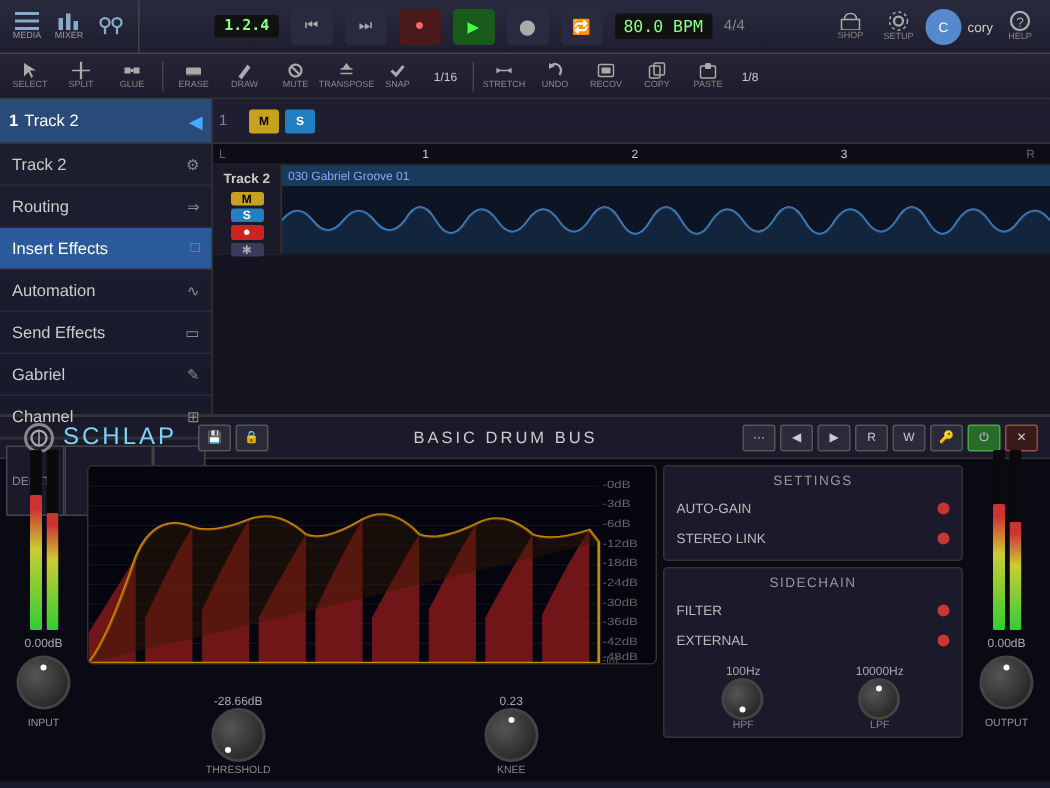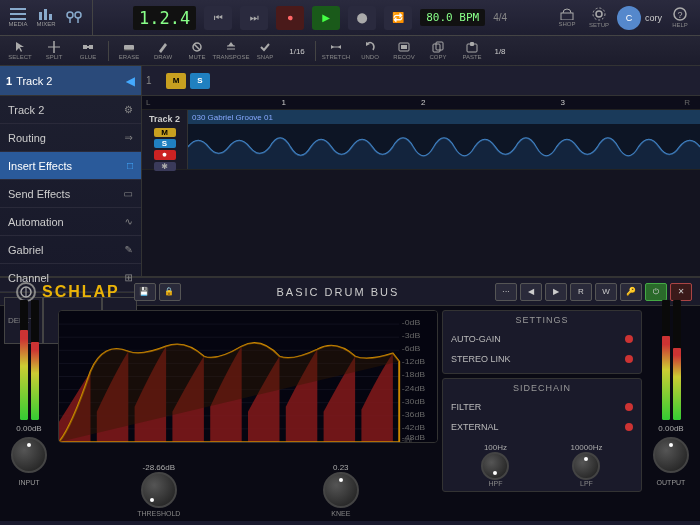--- a/index.html
+++ b/index.html
@@ -44,24 +44,25 @@
       background: #111;
       color: #88ff88;
       font-size: 11px;
       padding: 2px 6px;
       border-radius: 2px;
       font-family: monospace;
     }
     .time-display {
       background: #111;
       color: #88ff88;
-      font-size: 17px;
+      font-size: 10px;
       padding: 2px 6px;
       border-radius: 2px;
       font-family: monospace;
+      font-weight: bold;
     }
 
     
     .second-toolbar {
       height: 30px;
       background: linear-gradient(to bottom, #252535, #1c1c2c);
       display: flex;
       align-items: center;
       border-bottom: 1px solid #333;
       padding: 0 4px;
@@ -381,23 +382,23 @@
     .schlap-circle {
       width: 20px;
       height: 20px;
       border-radius: 50%;
       border: 2px solid #888;
       display: flex;
       align-items: center;
       justify-content: center;
     }
     .schlap-text {
-      color: #eab308;
+      color: #7dd3fc;
       font-size: 16px;
-      font-weight: bold;
+      font-weight: normal;
       letter-spacing: 2px;
     }
 
     .plugin-name-center {
       flex: 1;
       text-align: center;
       color: #ccc;
       font-size: 11px;
       letter-spacing: 2px;
     }
@@ -607,26 +608,26 @@
     </div>
     <div class="menu-item">
       <span>Routing</span>
       <span class="menu-item-icon">⇒</span>
     </div>
     <div class="menu-item active">
       <span>Insert Effects</span>
       <span class="menu-item-icon">□</span>
     </div>
     <div class="menu-item">
+      <span>Automation</span>
+      <span class="menu-item-icon">∿</span>
+    </div>
+    <div class="menu-item">
       <span>Send Effects</span>
       <span class="menu-item-icon">▭</span>
-    </div>
-    <div class="menu-item">
-      <span>Automation</span>
-      <span class="menu-item-icon">∿</span>
     </div>
     <div class="menu-item">
       <span>Gabriel</span>
       <span class="menu-item-icon">✎</span>
     </div>
     <div class="menu-item">
       <span>Channel</span>
       <span class="menu-item-icon">⊞</span>
     </div>
 

